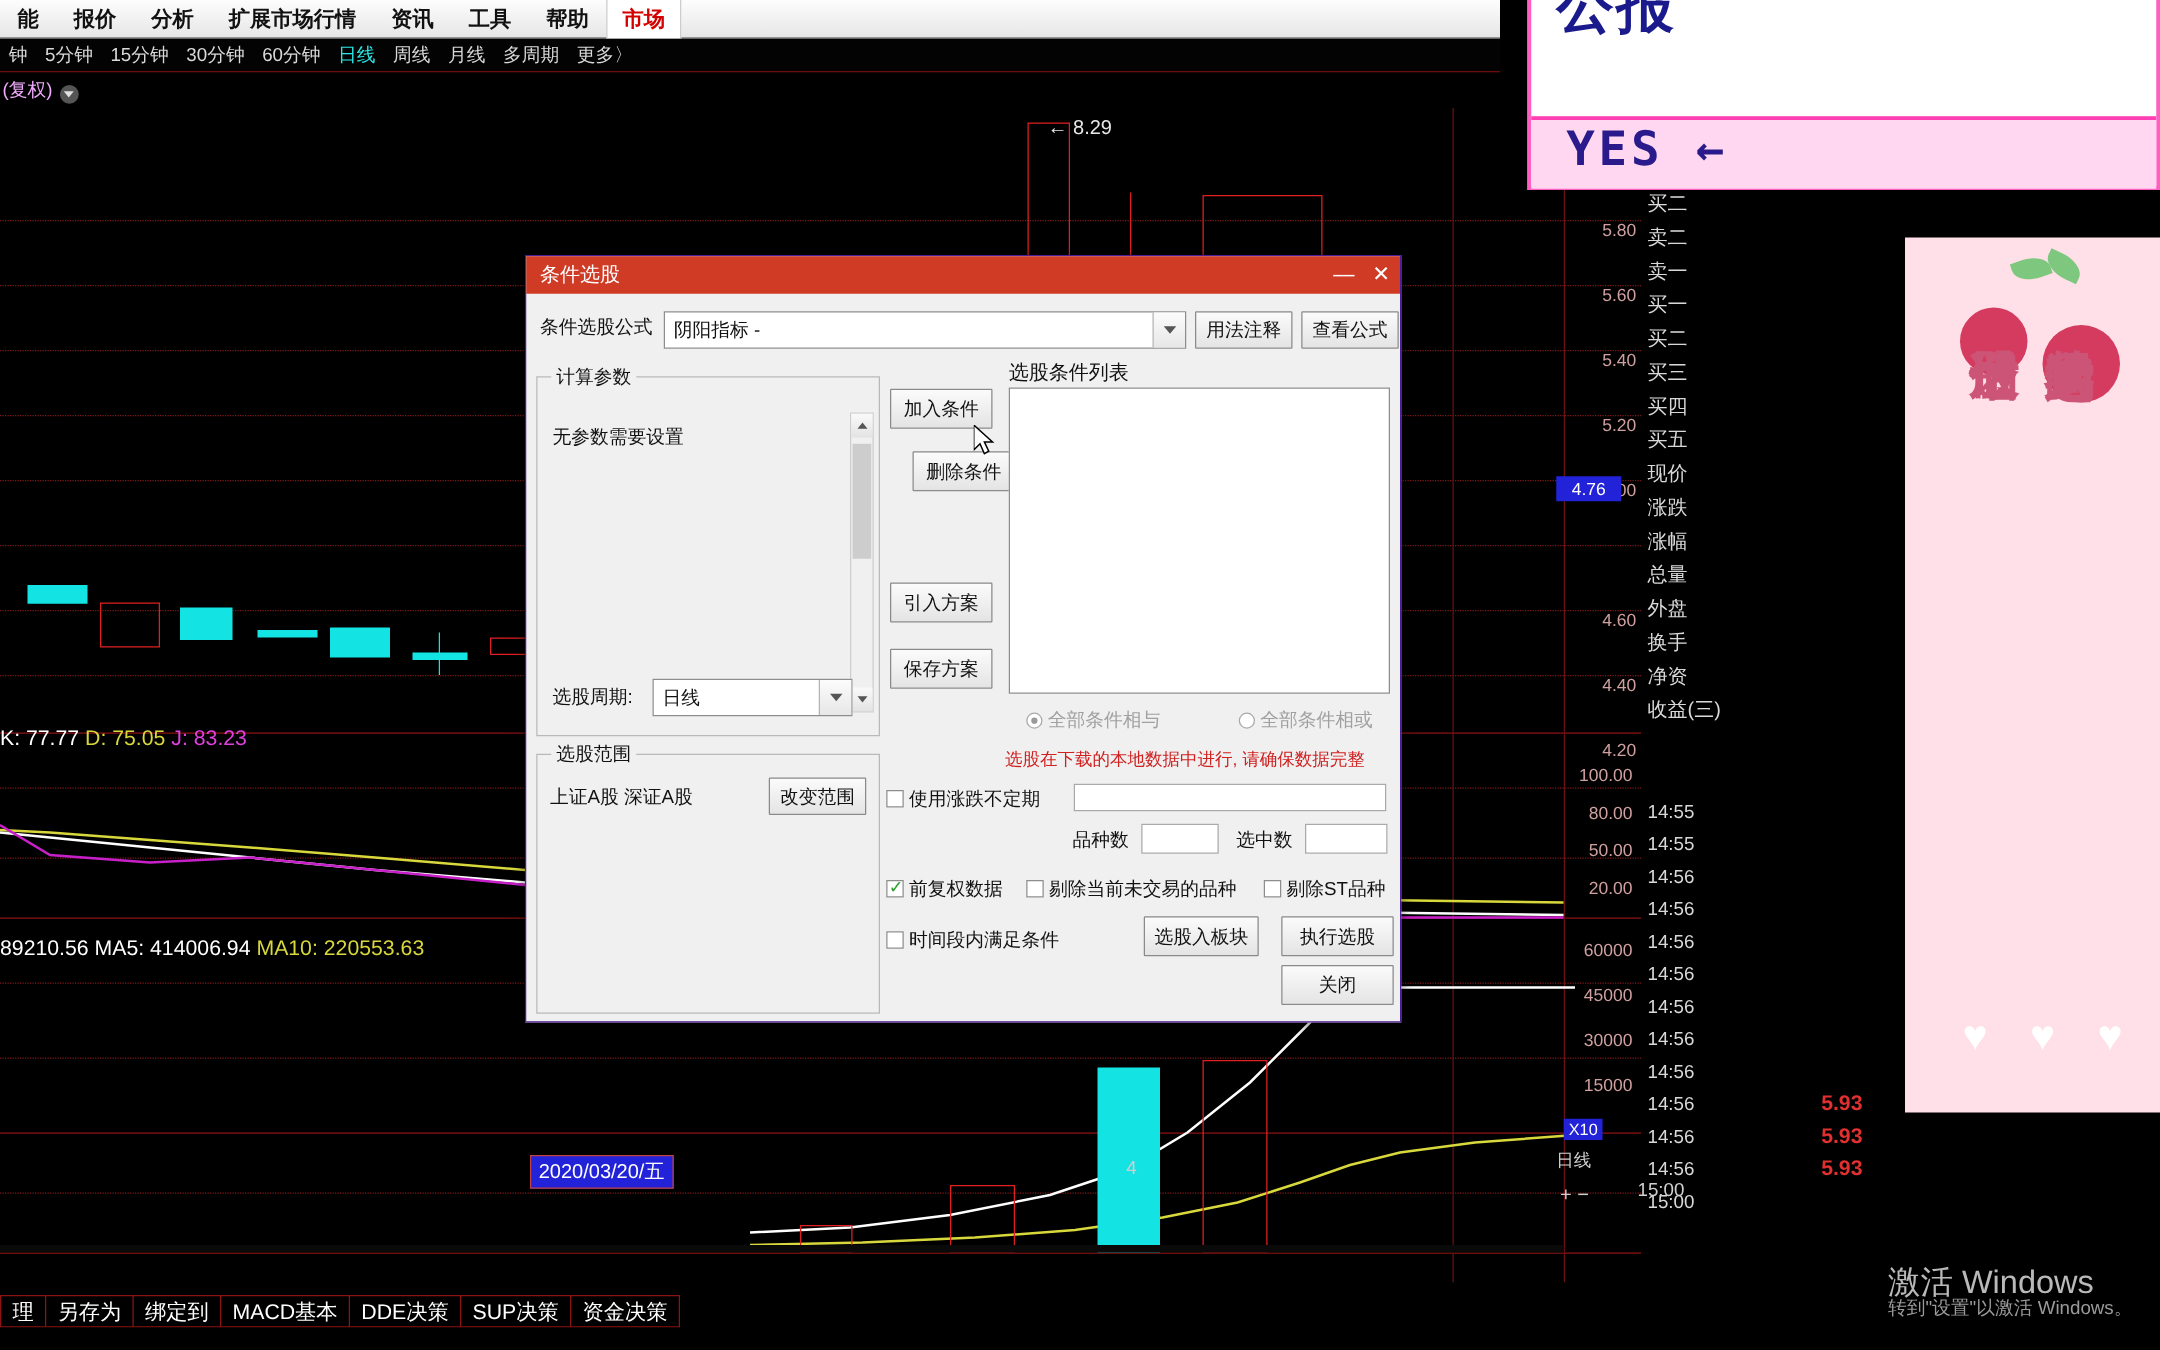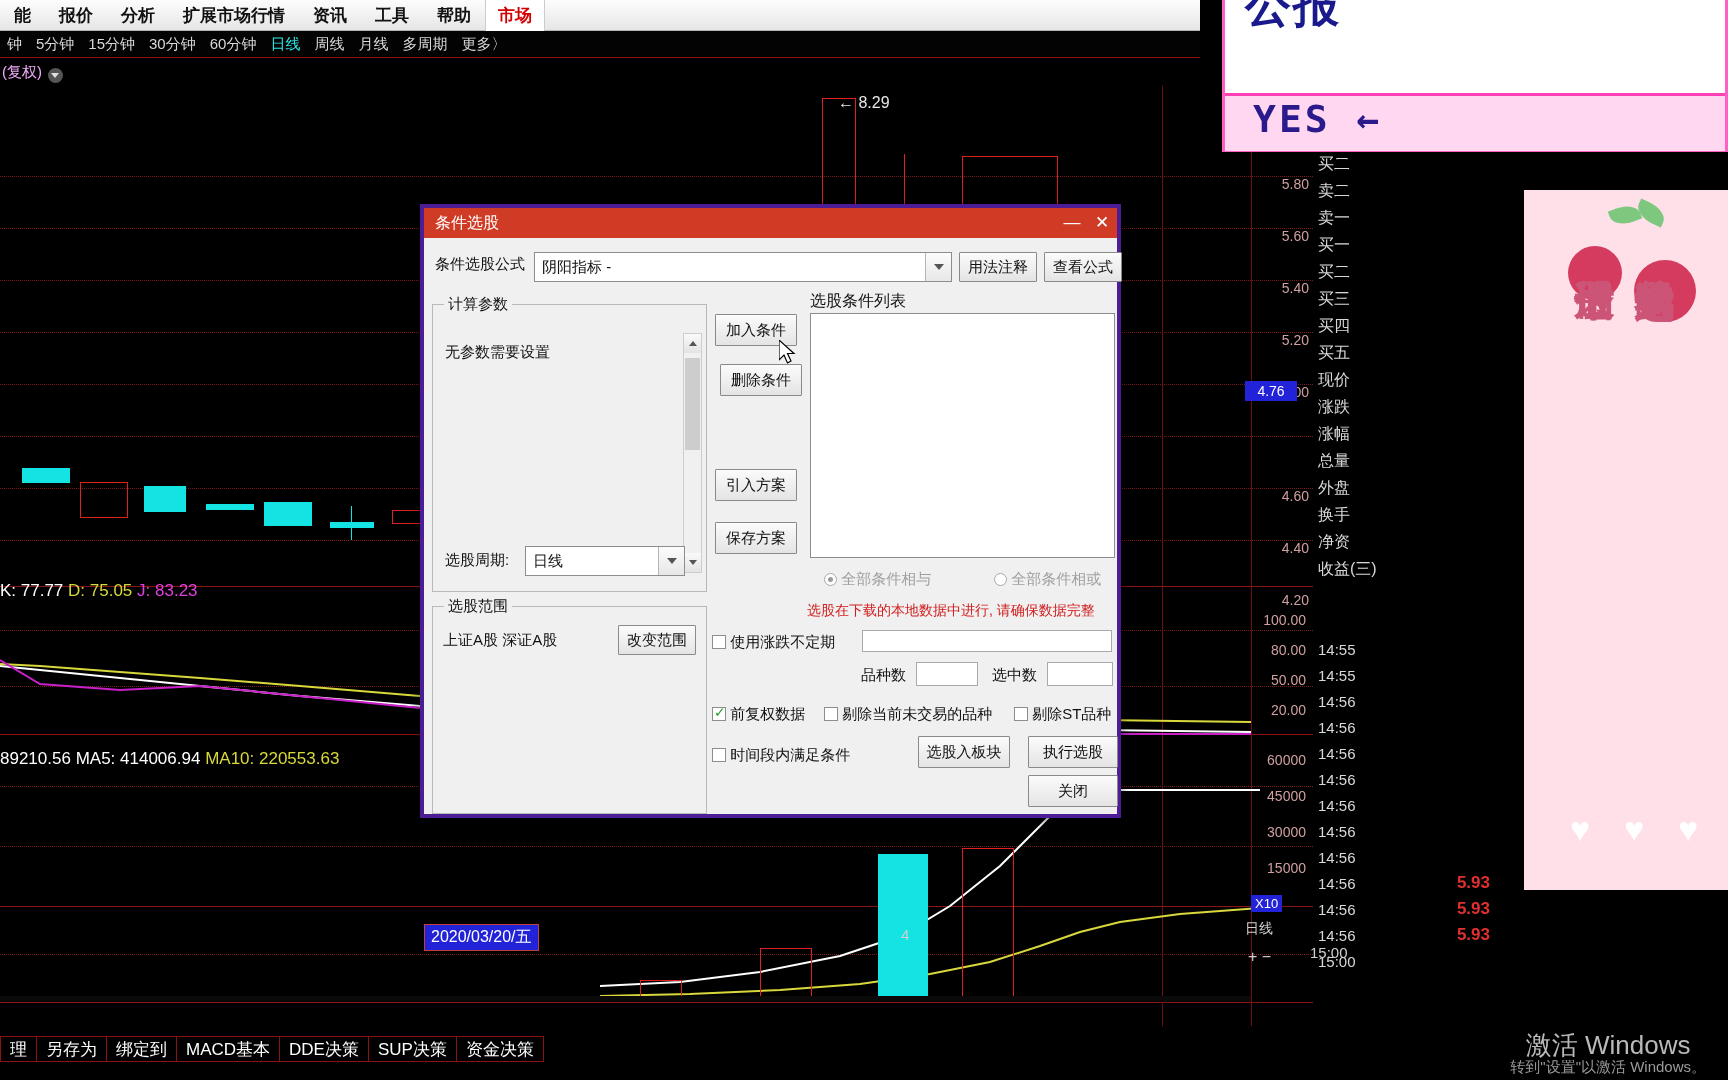--- a/index.html
+++ b/index.html
@@ -177,21 +177,21 @@
   #poster .col{ position:absolute; top:58px; width:56px; text-align:center;
     color:#cc5577; font-size:40px; line-height:62px; font-weight:bold;
     writing-mode:vertical-rl; }
   .cherry{ position:absolute; border-radius:50%; background:#d43b5e; }
   .leaf{ position:absolute; background:#7ec77e; border-radius:0 70% 0 70%; }
   .heart{ position:absolute; color:#fff; font-size:34px; }
 
   
   #dlg{
     position:absolute; left:420px; top:204px; width:701px; height:614px;
-    background:#f0f0f0; border:4px solid #4c1d95;
+    background:#f0f0f0; border:1px solid #4c1d95;
     box-shadow:0 2px 10px rgba(0,0,0,.5);
     font-size:15px; color:#111;
   }
   #dlgTitle{
     height:30px; background:#cf3b25; color:#fff;
     display:flex; align-items:center; padding-left:11px; font-size:16px;
   }
   #dlgTitle .spacer{ flex:1; }
   #dlgTitle .wbtn{
     width:30px; text-align:center; color:#fff; font-size:17px; cursor:pointer;
@@ -262,21 +262,21 @@
   .disabled{ color:#a0a0a0; }
   .warn{ color:#d02020; font-size:14px; white-space:nowrap; }
 
   #cursorArrow{
     position:absolute; left:779px; top:340px; width:18px; height:26px;
     z-index:60; pointer-events:none;
   }
 
   
   #wm{
-    position:absolute; right:22px; bottom:2px; text-align:center; color:#9a9a9a;
+    position:absolute; right:22px; bottom:22px; text-align:left; color:#9a9a9a;
     font-size:15px; line-height:22px;
   }
   #wm .big{ font-size:26px; color:#b9b9b9; }
 </style>
 </head>
 <body>
 
 <div id="chartArea">
 
   <div class="hline" style="top:90px"></div>
@@ -551,21 +551,21 @@
     </div>
   </div>
 
   <div class="group" style="left:8px;top:398px;width:275px;height:208px">
     <span class="gtitle">选股范围</span>
     <div style="position:absolute;left:10px;top:24px;font-size:15px">上证A股 深证A股</div>
     <div class="btn" style="position:absolute;left:185px;top:18px;width:78px;height:30px">改变范围</div>
   </div>
 
   <div class="btn" style="position:absolute;left:291px;top:106px;width:82px;height:32px">加入条件</div>
-  <div class="btn" style="position:absolute;left:296px;top:156px;width:82px;height:32px">删除条件</div>
+  <div class="btn" style="position:absolute;left:309px;top:156px;width:82px;height:32px">删除条件</div>
   <div class="btn" style="position:absolute;left:291px;top:261px;width:82px;height:32px">引入方案</div>
   <div class="btn" style="position:absolute;left:291px;top:314px;width:82px;height:32px">保存方案</div>
 
   <div style="position:absolute;left:386px;top:83px;font-size:16px">选股条件列表</div>
   <div class="listbox" style="position:absolute;left:386px;top:105px;width:305px;height:245px"></div>
 
   <div style="position:absolute;left:400px;top:362px;font-size:15px" class="disabled">
     <span class="radio on"></span>
     <span>全部条件相与</span>
   </div>

